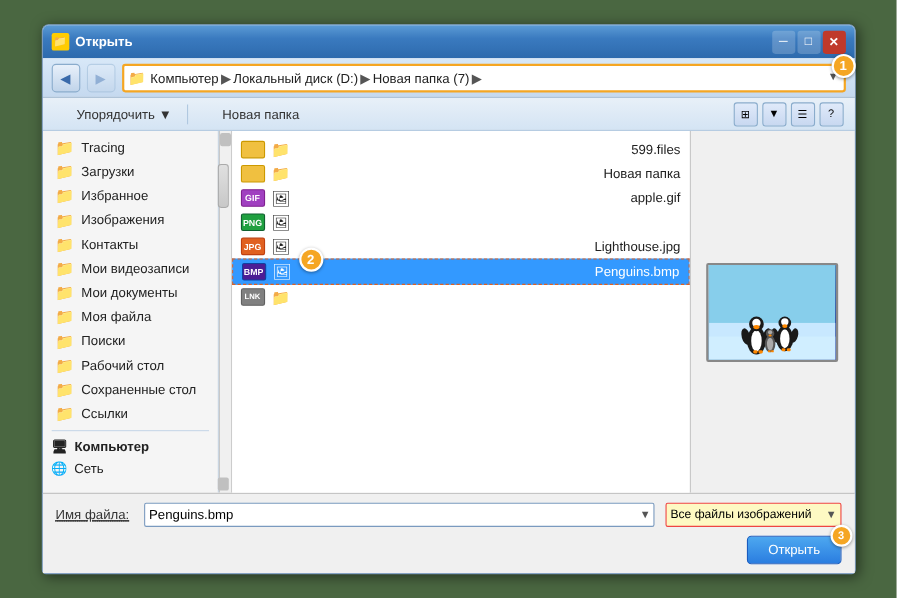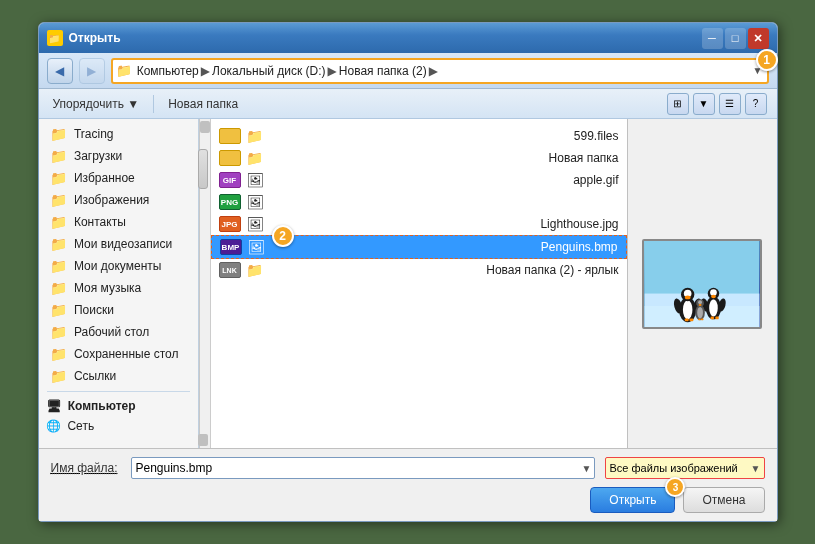--- a/index.html
+++ b/index.html
@@ -166,20 +166,21 @@
     .toolbar-btn {
       background: none;
       border: none;
       cursor: pointer;
       font-size: 12px;
       color: #333;
       display: flex;
       gap: 3px;
       padding: 2px 4px;
       border-radius: 3px;
+      margin-left: 17px;
     }
     .toolbar-sep {
       width: 1px;
       height: 18px;
       background: #b0c8e0;
     }
     .view-controls {
       margin-left: auto;
       display: flex;
       align-items: center;
@@ -482,21 +483,21 @@
     <button class="nav-btn">◀</button>
     <button class="nav-btn" style="opacity:0.4">▶</button>
     <div class="address-bar-wrap" style="position:relative;">
       <div class="badge-num" style="top:-11px;right:-11px;">1</div>
       <span class="folder-icon-small">📁</span>
       <div class="breadcrumb-parts">
         <span>Компьютер</span>
         <span class="breadcrumb-sep"> ▶ </span>
         <span>Локальный диск (D:)</span>
         <span class="breadcrumb-sep"> ▶ </span>
-        <span>Новая папка (2)</span>
+        <span>Новая папка (7)</span>
         <span class="breadcrumb-sep"> ▶ </span>
       </div>
       <span class="breadcrumb-arrow">▼</span>
     </div>
   </div>
 
   <div class="toolbar-row">
     <button class="toolbar-btn">
       <span>Упорядочить ▼</span>
     </button>
@@ -538,21 +539,21 @@
       <div class="sidebar-item">
         <span class="folder-icon">📁</span>
         <span>Мои видеозаписи</span>
       </div>
       <div class="sidebar-item">
         <span class="folder-icon">📁</span>
         <span>Мои документы</span>
       </div>
       <div class="sidebar-item">
         <span class="folder-icon">📁</span>
-        <span>Моя музыка</span>
+        <span>Моя файла</span>
       </div>
       <div class="sidebar-item">
         <span class="folder-icon">📁</span>
         <span>Поиски</span>
       </div>
       <div class="sidebar-item">
         <span class="folder-icon">📁</span>
         <span>Рабочий стол</span>
       </div>
       <div class="sidebar-item">
@@ -616,21 +617,20 @@
         <div class="file-item selected" style="position:relative;">
           <div class="badge-num" style="top:-11px;right:auto;left:60px;">2</div>
           <span class="file-type-badge badge-bmp">BMP</span>
           <span style="font-size:14px;">🖼</span>
           <span class="file-name">Penguins.bmp</span>
         </div>
 
         <div class="file-item">
           <span class="file-type-badge badge-lnk" style="font-size:7px;">LNK</span>
           <span style="font-size:14px;">📁</span>
-          <span class="file-name">Новая папка (2) - ярлык</span>
         </div>
       </div>
 
       <div class="preview-area">
         <div class="preview-img">
           <svg class="penguin-scene" viewBox="0 0 120 90" xmlns="http://www.w3.org/2000/svg">
 
             <rect width="120" height="90" fill="#87CEEB"></rect>
 
             <rect x="0" y="55" width="120" height="35" fill="#c8e8ff"></rect>
@@ -686,19 +686,16 @@
           <option>Все файлы изображений</option>
         </select>
         <span class="filetype-arrow">▼</span>
       </div>
     </div>
     <div class="buttons-row">
       <button class="action-btn open-btn" style="position:relative;">
         <span>Открыть</span>
         <div class="badge-num" style="top:-11px;right:-11px;width:20px;height:20px;font-size:10px;">3</div>
       </button>
-      <button class="action-btn cancel-btn">
-        <span>Отмена</span>
-      </button>
     </div>
   </div>
 
 </div>
 
 </body></html>

